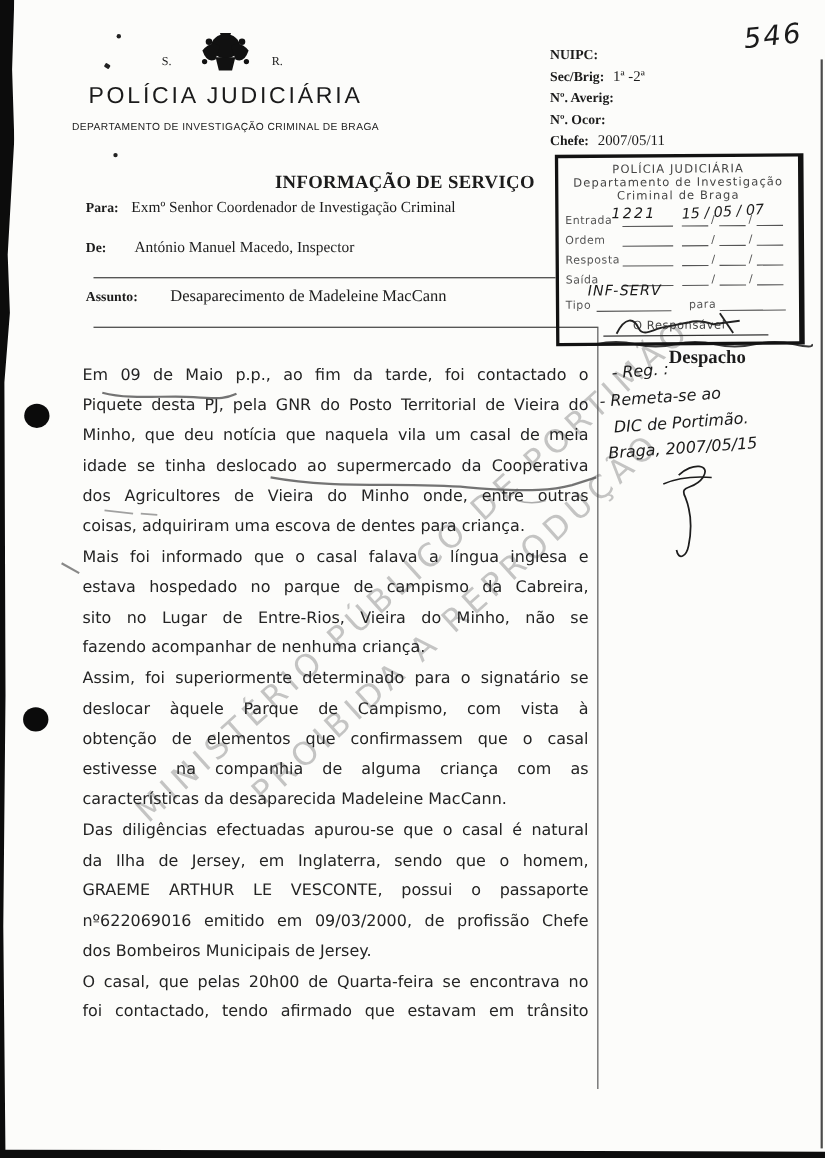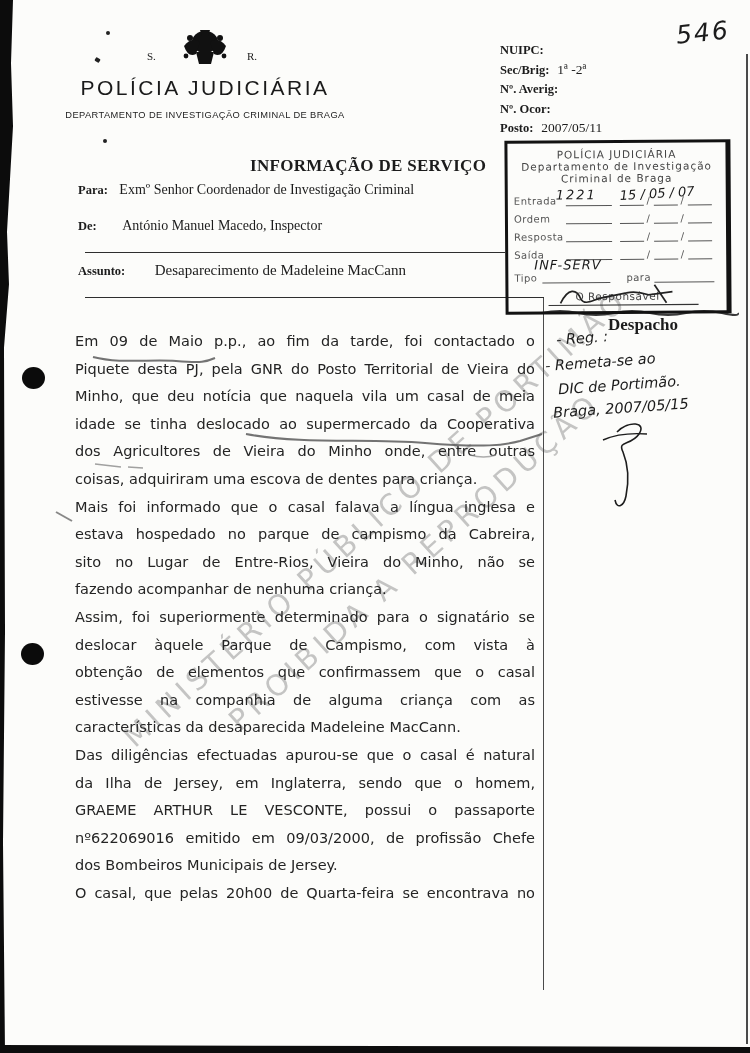--- a/index.html
+++ b/index.html
@@ -129,21 +129,21 @@
     </div>
     <div class="org">POLÍCIA JUDICIÁRIA</div>
     <div class="dept">DEPARTAMENTO DE INVESTIGAÇÃO CRIMINAL DE BRAGA</div>
   </div>
 
   <div class="meta" id="meta-rows">
       <div class="mrow"><span class="mlabel">NUIPC:</span><span class="mval"></span></div>
       <div class="mrow"><span class="mlabel">Sec/Brig:</span><span class="mval">1ª -2ª</span></div>
       <div class="mrow"><span class="mlabel">Nº. Averig:</span><span class="mval"></span></div>
       <div class="mrow"><span class="mlabel">Nº. Ocor:</span><span class="mval"></span></div>
-      <div class="mrow"><span class="mlabel">Posto:</span><span class="mval">2007/05/11</span></div>
+      <div class="mrow"><span class="mlabel">Chefe:</span><span class="mval">2007/05/11</span></div>
     </div>
   <div class="pageno hw">546</div>
 
   <div class="title">INFORMAÇÃO DE SERVIÇO</div>
   <div class="frow" style="left:78px;top:182px;">
     <span class="flabel">Para:</span>
     <span class="fval" style="margin-left:8px;">Exmº Senhor Coordenador de Investigação Criminal</span>
   </div>
   <div class="frow" style="left:78px;top:218px;">
     <span class="flabel">De:</span>
@@ -252,20 +252,21 @@
       <div class="bline">deslocar àquele Parque de Campismo, com vista à</div>
       <div class="bline">obtenção de elementos que confirmassem que o casal</div>
       <div class="bline">estivesse na companhia de alguma criança com as</div>
       <div class="bline end">características da desaparecida Madeleine MacCann.</div>
       <div class="bline">Das diligências efectuadas apurou-se que o casal é natural</div>
       <div class="bline">da Ilha de Jersey, em Inglaterra, sendo que o homem,</div>
       <div class="bline">GRAEME ARTHUR LE VESCONTE, possui o passaporte</div>
       <div class="bline">nº622069016 emitido em 09/03/2000, de profissão Chefe</div>
       <div class="bline end">dos Bombeiros Municipais de Jersey.</div>
       <div class="bline">O casal, que pelas 20h00 de Quarta-feira se encontrava no</div>
+      <div class="bline">foi contactado, tendo afirmado que estavam em trânsito</div>
     </div>
 
   <svg class="pencil" width="750" height="1053">
     <path d="M93 357 C120 364 150 359 176 361 S 206 362 215 358" stroke="#5a5a5a" stroke-width="2" fill="none" opacity=".85"></path>
     <path d="M95 464 l26 3 M128 467 l15 1" stroke="#8a8a8a" stroke-width="1.6" fill="none" opacity=".8"></path>
     <path d="M246 434 C 305 445 365 438 425 443 S 505 445 520 441 l 22 -7" stroke="#5a5a5a" stroke-width="2" fill="none" opacity=".85"></path>
     <path d="M470 455 q14 4 26 0" stroke="#8a8a8a" stroke-width="1.4" fill="none" opacity=".7"></path>
     <path d="M56 512 l16 9" stroke="#6a6a6a" stroke-width="2" fill="none" opacity=".8"></path>
   </svg>
 

